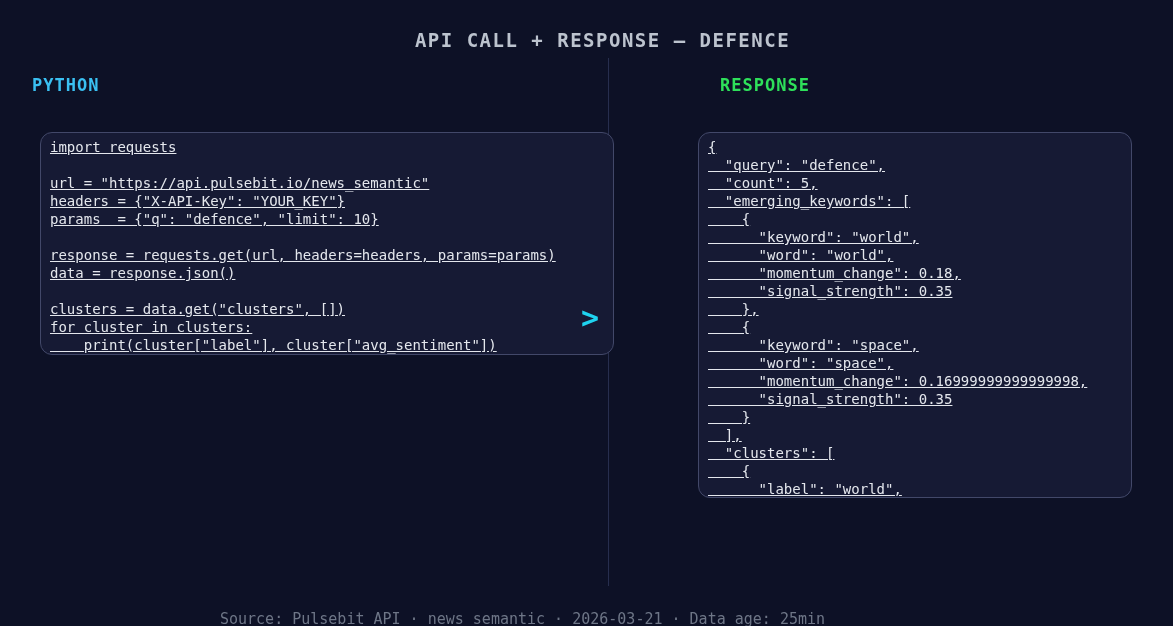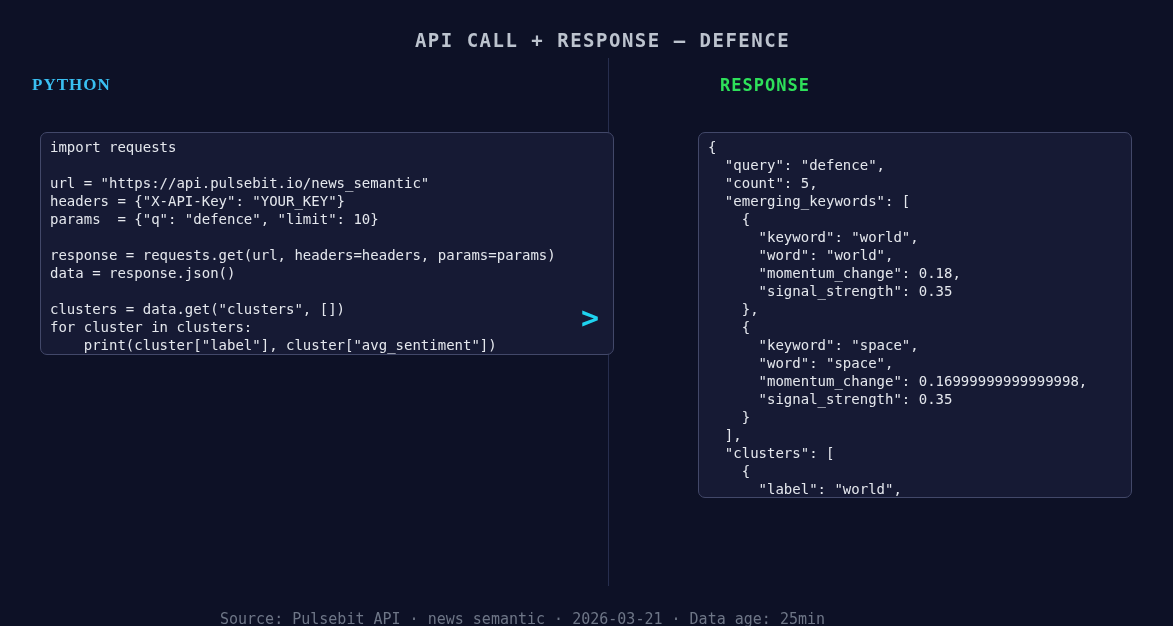--- a/index.html
+++ b/index.html
@@ -23,35 +23,36 @@
     position: absolute; left: 592px; top: 42px;
     width: 1px; height: 528px;
     background: var(--divider-color, #272e4e);
   }
 
   .panel-label {
     position: absolute; top: 59px;
     font-size: 17px; font-weight: bold;
     letter-spacing: 1px;
   }
-  .panel-label.python  { left: 16px;  color: var(--accent-python, #3ac0f2); font-family: Liberation Serif, serif; }
+  .panel-label.python  { left: 16px;  color: var(--accent-python, #3ac0f2); }
   .panel-label.response{ left: 704px; color: var(--accent-response, #2ee05a); }
 
   .codebox {
     position: absolute;
     background: var(--panel-bg, #161a34);
     border: 1px solid var(--panel-border, #424869);
-    border-radius: 7px;
+    border-radius: 12px;
     color: var(--code-color, #e4e7ed);
     font-family: "DejaVu Sans Mono", "Liberation Mono", monospace;
     font-size: 14px;
     line-height: 18px;
     padding: 5px 9px;
     white-space: pre;
     overflow: hidden;
+    text-decoration: underline;
   }
   .codebox.python-box   { left: 24px;  top: 116px; width: 574px; height: 223px; }
   .codebox.response-box { left: 682px; top: 116px; width: 434px; height: 366px; }
 
   .arrow {
     position: absolute; left: 565px; top: 287px;
     font-size: 30px; font-weight: bold;
     color: var(--accent-arrow, #1fd3f0);
     line-height: 1;
   }

